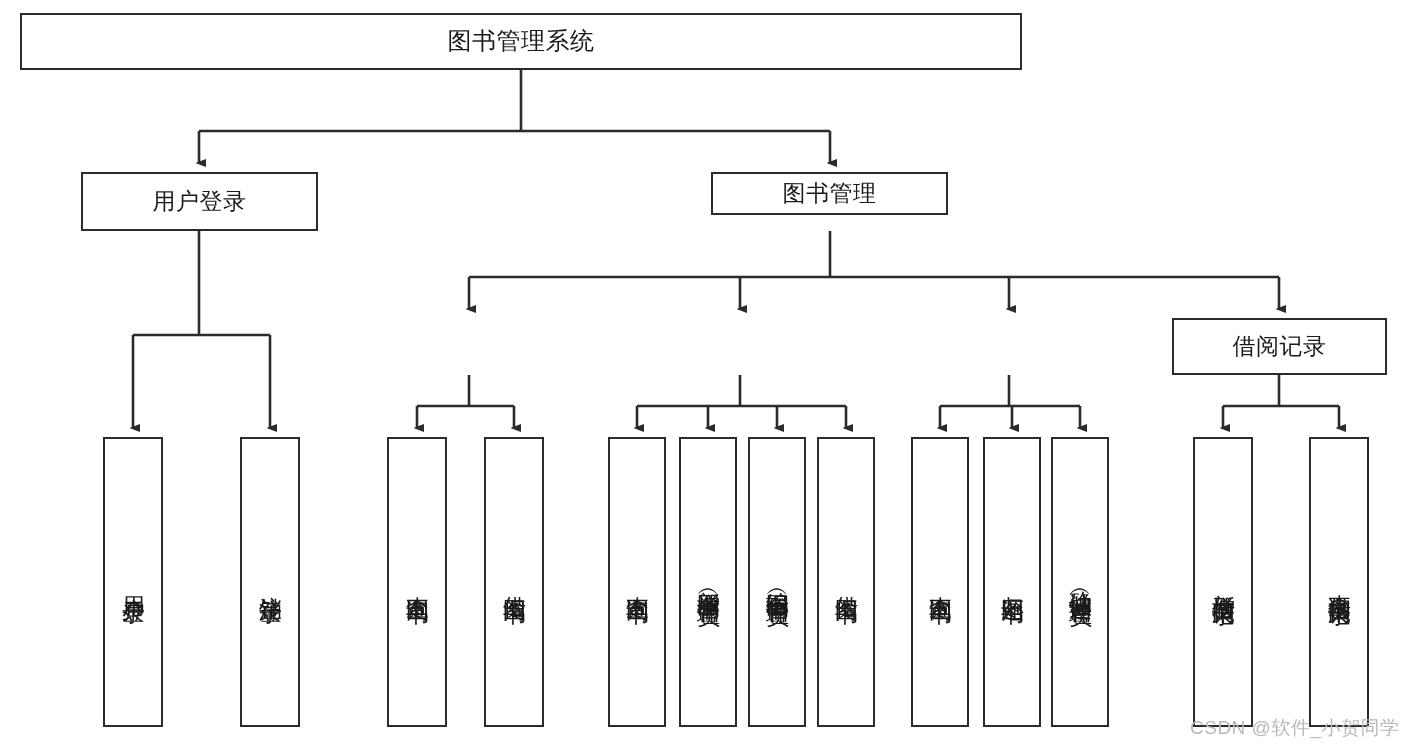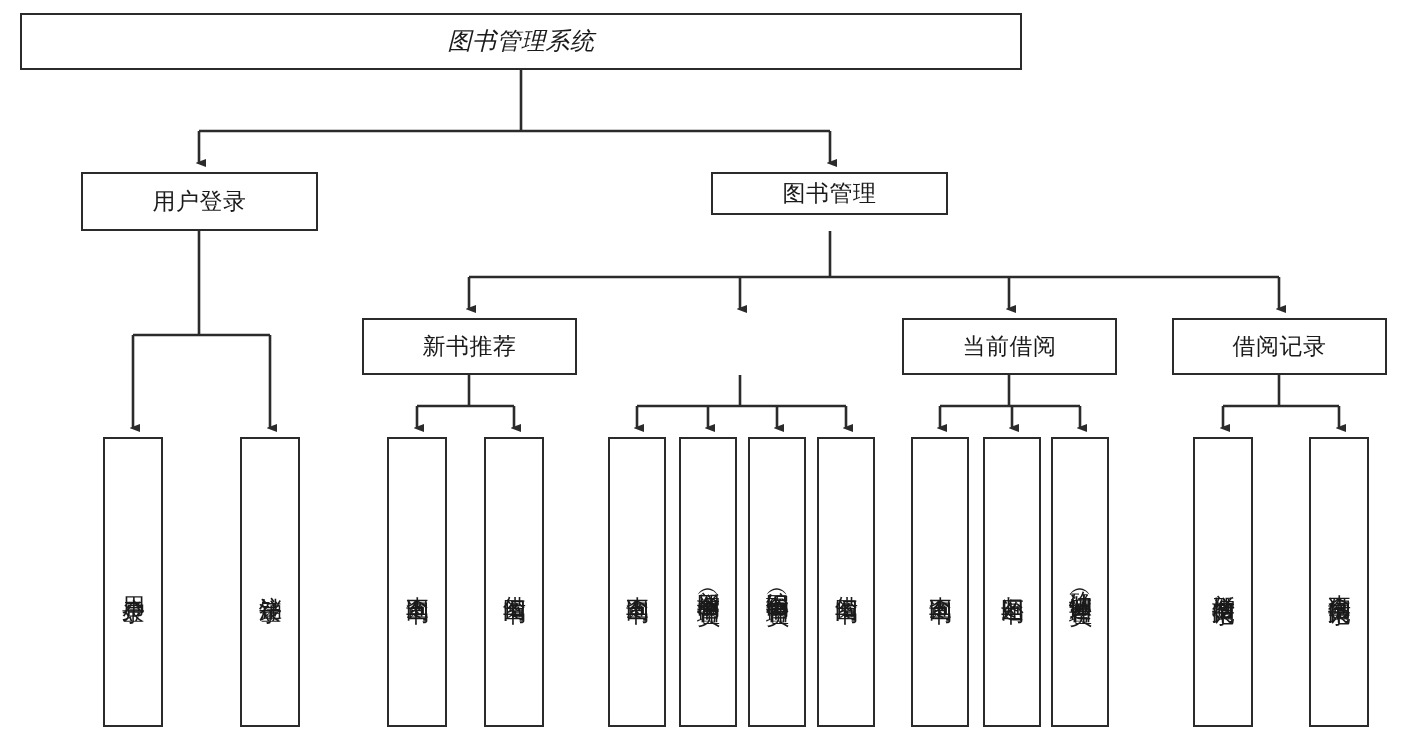--- a/index.html
+++ b/index.html
@@ -117,37 +117,31 @@
       <path d="M1012,406 L1012,428" marker-end="url(#arrow)"></path>
       <path d="M1080,406 L1080,428" marker-end="url(#arrow)"></path>
 
       <path d="M1279,375 L1279,406"></path>
       <path d="M1223,406 L1339,406"></path>
       <path d="M1223,406 L1223,428" marker-end="url(#arrow)"></path>
       <path d="M1339,406 L1339,428" marker-end="url(#arrow)"></path>
     </g>
   </svg>
 
-  <div class="node horiz root" style="left:20px; top:13px; width:1002px; height:57px;font-style:italic;">
+  <div class="node horiz root" style="left:20px; top:13px; width:1002px; height:57px;">
     <span class="label">图书管理系统</span>
   </div>
 
   <div class="node horiz" style="left:81px; top:172px; width:237px; height:59px;">
     <span class="label">用户登录</span>
   </div>
   <div class="node horiz" style="left:711px; top:172px; width:237px; height:43px;">
     <span class="label">图书管理</span>
   </div>
 
-  <div class="node horiz" style="left:362px; top:318px; width:215px; height:57px;">
-    <span class="label">新书推荐</span>
-  </div>
-  <div class="node horiz" style="left:902px; top:318px; width:215px; height:57px;">
-    <span class="label">当前借阅</span>
-  </div>
   <div class="node horiz" style="left:1172px; top:318px; width:215px; height:57px;">
     <span class="label">借阅记录</span>
   </div>
 
   <div class="node vert" style="left:103px; top:437px; width:60px; height:290px;">
     <span class="label">用户登录</span>
   </div>
   <div class="node vert" style="left:240px; top:437px; width:60px; height:290px;">
     <span class="label">注销登录</span>
   </div>
@@ -178,14 +172,15 @@
   <div class="node vert" style="left:1051px; top:437px; width:58px; height:290px;">
     <span class="label">确认归还（管理员）</span>
   </div>
   <div class="node vert" style="left:1193px; top:437px; width:60px; height:290px;">
     <span class="label">新增借阅记录</span>
   </div>
   <div class="node vert" style="left:1309px; top:437px; width:60px; height:290px;">
     <span class="label">查询借阅记录</span>
   </div>
 
+  <div class="watermark" style="left:1190px; top:715px;">CSDN @软件_小贺同学</div>
 
 </div>
 
 </body></html>

